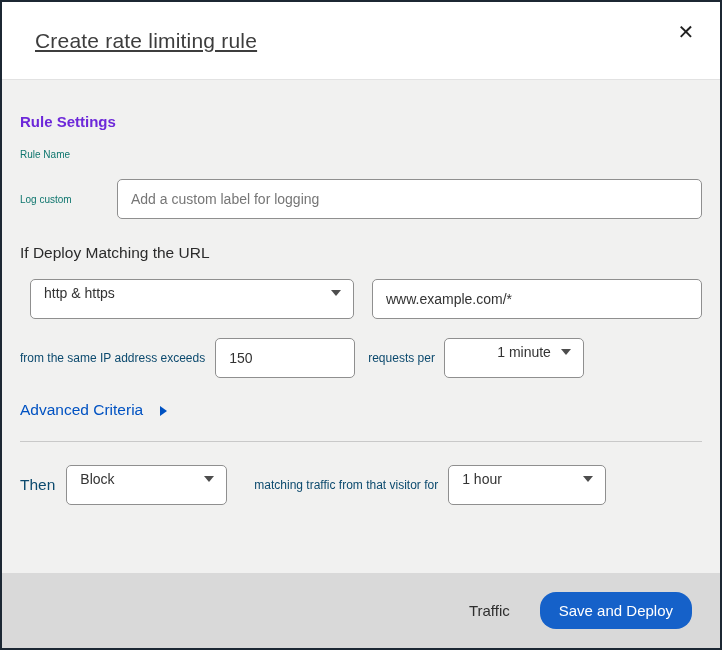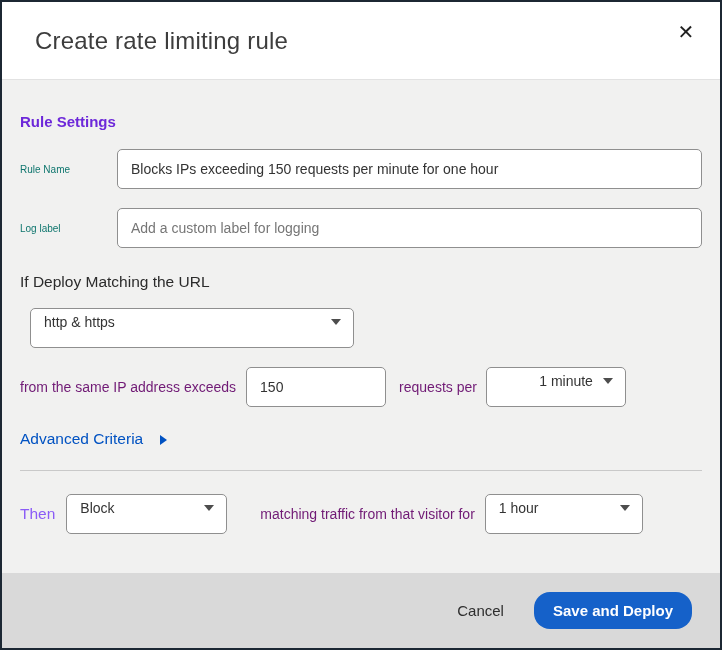--- a/index.html
+++ b/index.html
@@ -18,22 +18,23 @@
   
   .modal-header {
     background: #ffffff;
     height: 78px; flex: 0 0 78px;
     display: flex; align-items: center;
     padding: 0 30px 0 33px;
     border-bottom: 1px solid #e2e2e2;
     position: relative;
   }
   .modal-title {
-    font-size: 24px; color: #3d3d3d; font-weight: 400;
+    font-size: 21px; color: #3d3d3d; font-weight: 400;
     letter-spacing: .2px;
+    text-decoration: underline;
   }
   .close-btn {
     position: absolute; right: 18px; top: 14px;
     width: 32px; height: 32px;
     background: transparent; border: none;
     font-size: 20px; color: #1f1f1f; line-height: 32px;
     text-align: center; cursor: pointer; font-weight: 300;
   }
   
   .modal-body {
@@ -69,94 +70,93 @@
   }
   .caret-down {
     width: 0; height: 0;
     border-left: 5px solid transparent;
     border-right: 5px solid transparent;
     border-top: 6px solid #4d4d4d;
     margin-left: 10px; flex: 0 0 auto;
   }
   .scheme-select { width: 324px; flex: 0 0 324px; }
   .inline-row { display: flex; align-items: center; margin-bottom: 17px; }
-  .inline-text { font-size: 14px; color: #701a75; white-space: nowrap; }
+  .inline-text { font-size: 12px; color: #0c4a6e; white-space: nowrap; }
   .count-input { width: 140px; flex: 0 0 140px; margin: 0 13px 0 10px; }
   .period-select { width: 140px; flex: 0 0 140px; margin-left: 9px; justify-content: flex-end; }
   .advanced-link {
     display: inline-flex; align-items: center; gap: 17px;
     color: #0052c2; font-size: 15.5px; text-decoration: none;
     margin: 6px 0 0 0; cursor: pointer; background: none; border: none;
     font-family: "Liberation Sans", "DejaVu Sans", sans-serif;
   }
   .arrow-right {
     width: 0; height: 0;
     border-top: 5px solid transparent;
     border-bottom: 5px solid transparent;
     border-left: 7px solid #0052c2;
     margin-top: 2px;
   }
   .divider { border: none; border-top: 1px solid #c9c9c9; margin: 22px 0 23px 0; }
   .then-row { display: flex; align-items: center; margin-bottom: 10px; }
-  .then-label { font-size: 15.5px; color: #8b5cf6; margin-right: 11px; }
-  .action-select { width: 161px; flex: 0 0 161px; margin-right: 11px; }
+  .then-label { font-size: 15.5px; color: #0c4a6e; margin-right: 11px; }
+  .action-select { width: 161px; flex: 0 0 161px; margin-right: 5px; }
   .then-mid { margin-right: 10px; margin-left: 22px; }
   .duration-select { width: 158px; flex: 0 0 158px; }
   
   .modal-footer {
     flex: 0 0 75px; height: 75px;
     background: #d9d9d9;
     display: flex; align-items: center; justify-content: flex-end;
     gap: 14px; padding: 0 28px;
   }
   .ghost-btn {
     background: transparent; border: none;
     font-size: 15px; color: #2e2e2e;
     padding: 9px 16px; cursor: pointer;
     font-family: "Liberation Sans", "DejaVu Sans", sans-serif;
   }
   .primary-btn {
     border: none; border-radius: 16px;
     color: #fff; font-size: 15px;
     padding: 10px 19px; cursor: pointer;
     font-family: "Liberation Sans", "DejaVu Sans", sans-serif;
-    font-weight: bold;
   }
 </style>
 </head>
 <body>
 
 <div class="frame">
 
   <div class="modal-header">
     <h1 class="modal-title">Create rate limiting rule</h1>
     <button class="close-btn">✕</button>
   </div>
 
   <div class="modal-body">
 
     <div class="section-title">Rule Settings</div>
 
     <div class="field-row">
       <label class="field-label">Rule Name</label>
-      <input type="text" class="text-input grow" value="Blocks IPs exceeding 150 requests per minute for one hour" style="">
     </div>
 
     <div class="field-row">
-      <label class="field-label">Log label</label>
+      <label class="field-label">Log custom</label>
       <input type="text" class="text-input grow" placeholder="Add a custom label for logging" style="">
     </div>
 
     <div class="sub-heading">If Deploy Matching the URL</div>
 
     <div class="url-row">
       <div class="selectbox scheme-select">
         <span>http &amp; https</span>
         <span class="caret-down"></span>
       </div>
+      <input type="text" class="text-input grow" value="www.example.com/*" style="">
     </div>
 
     <div class="inline-row">
       <span class="inline-text">from the same IP address exceeds</span>
       <input type="text" class="text-input count-input" value="150" style="">
       <span class="inline-text">requests per</span>
       <div class="selectbox period-select">
         <span>1 minute</span>
         <span class="caret-down"></span>
       </div>
@@ -178,17 +178,17 @@
       <span class="inline-text then-mid">matching traffic from that visitor for</span>
       <div class="selectbox duration-select">
         <span>1 hour</span>
         <span class="caret-down"></span>
       </div>
     </div>
 
   </div>
 
   <div class="modal-footer">
-    <button class="ghost-btn">Cancel</button>
+    <button class="ghost-btn">Traffic</button>
     <button class="primary-btn" id="primary-btn" style="background: rgb(21, 97, 201);">Save and Deploy</button>
   </div>
 
 </div>
 
 </body></html>

